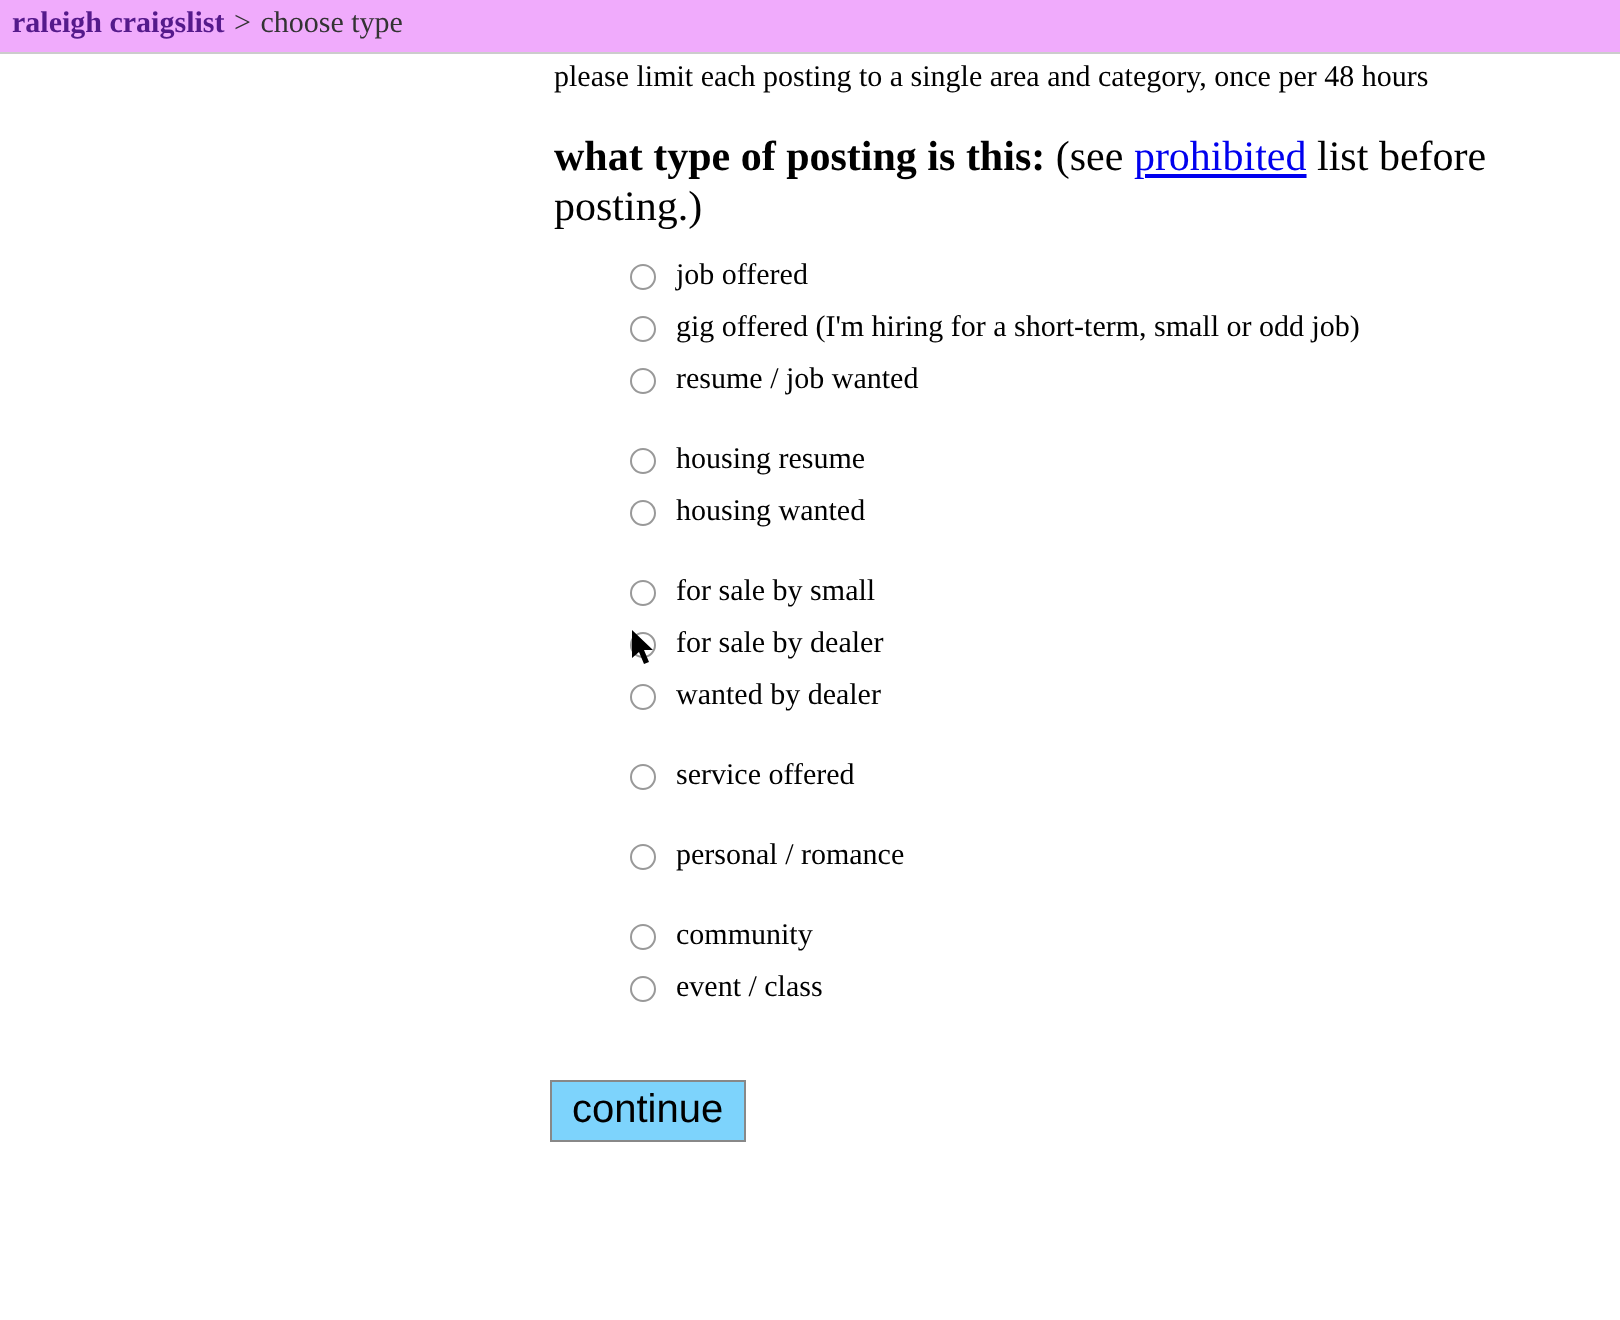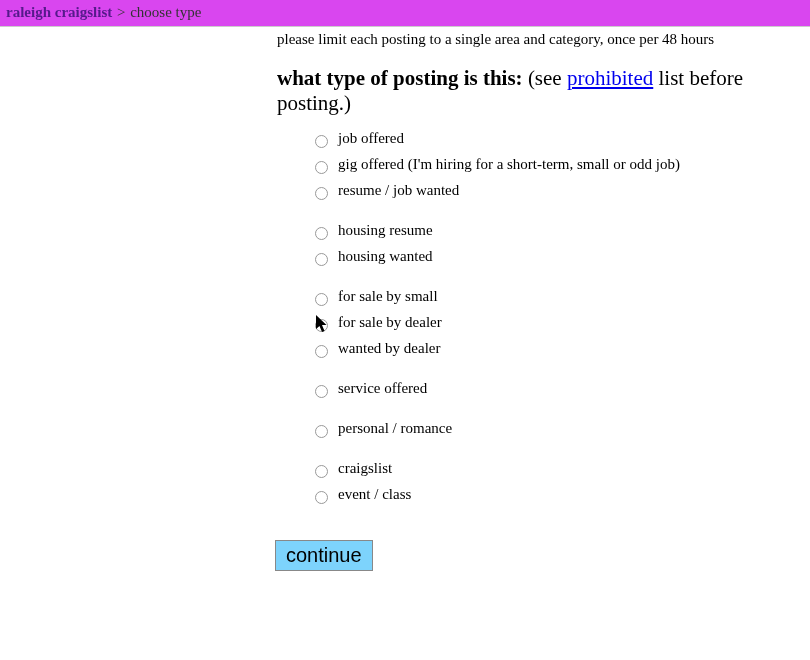--- a/index.html
+++ b/index.html
@@ -6,21 +6,21 @@
     body {
       font-family: "Times New Roman", Times, serif;
       font-size: 16px;
       color: #000;
       background: #fff;
       width: 810px;
       height: 660px;
       overflow: hidden;
     }
     .breadcrumb {
-      background: #d946ef;
+      background: #f0abfc;
       border-bottom: 1px solid #ccc;
       padding: 4px 6px 5px 6px;
       font-size: 15px;
     }
     .breadcrumb a {
       color: #551a8b;
       text-decoration: none;
       font-weight: bold;
     }
     .breadcrumb .sep {
@@ -53,21 +53,21 @@
       padding-left: 38px;
     }
     .option-group {
       margin-bottom: 20px;
     }
     .option-group:last-of-type {
       margin-bottom: 0;
     }
     .option {
       display: flex;
-      align-items: flex-end;
+      align-items: center;
       margin-bottom: 6px;
       line-height: 20px;
     }
     .option input[type="radio"] {
       width: 13px;
       height: 13px;
       margin-right: 10px;
       appearance: none;
       -webkit-appearance: none;
       border: 1px solid #999;
@@ -163,21 +163,21 @@
       </div>
       <div class="option-group">
         <div class="option">
           <input type="radio" name="posting-type" id="opt-4-0" style="">
           <label for="opt-4-0">personal / romance</label>
         </div>
       </div>
       <div class="option-group">
         <div class="option">
           <input type="radio" name="posting-type" id="opt-5-0" style="">
-          <label for="opt-5-0">craigslist</label>
+          <label for="opt-5-0">community</label>
         </div>
         <div class="option">
           <input type="radio" name="posting-type" id="opt-5-1" style="">
           <label for="opt-5-1">event / class</label>
         </div>
       </div>
     </div>
 
   <button class="continue-btn">continue</button>
 </div>

